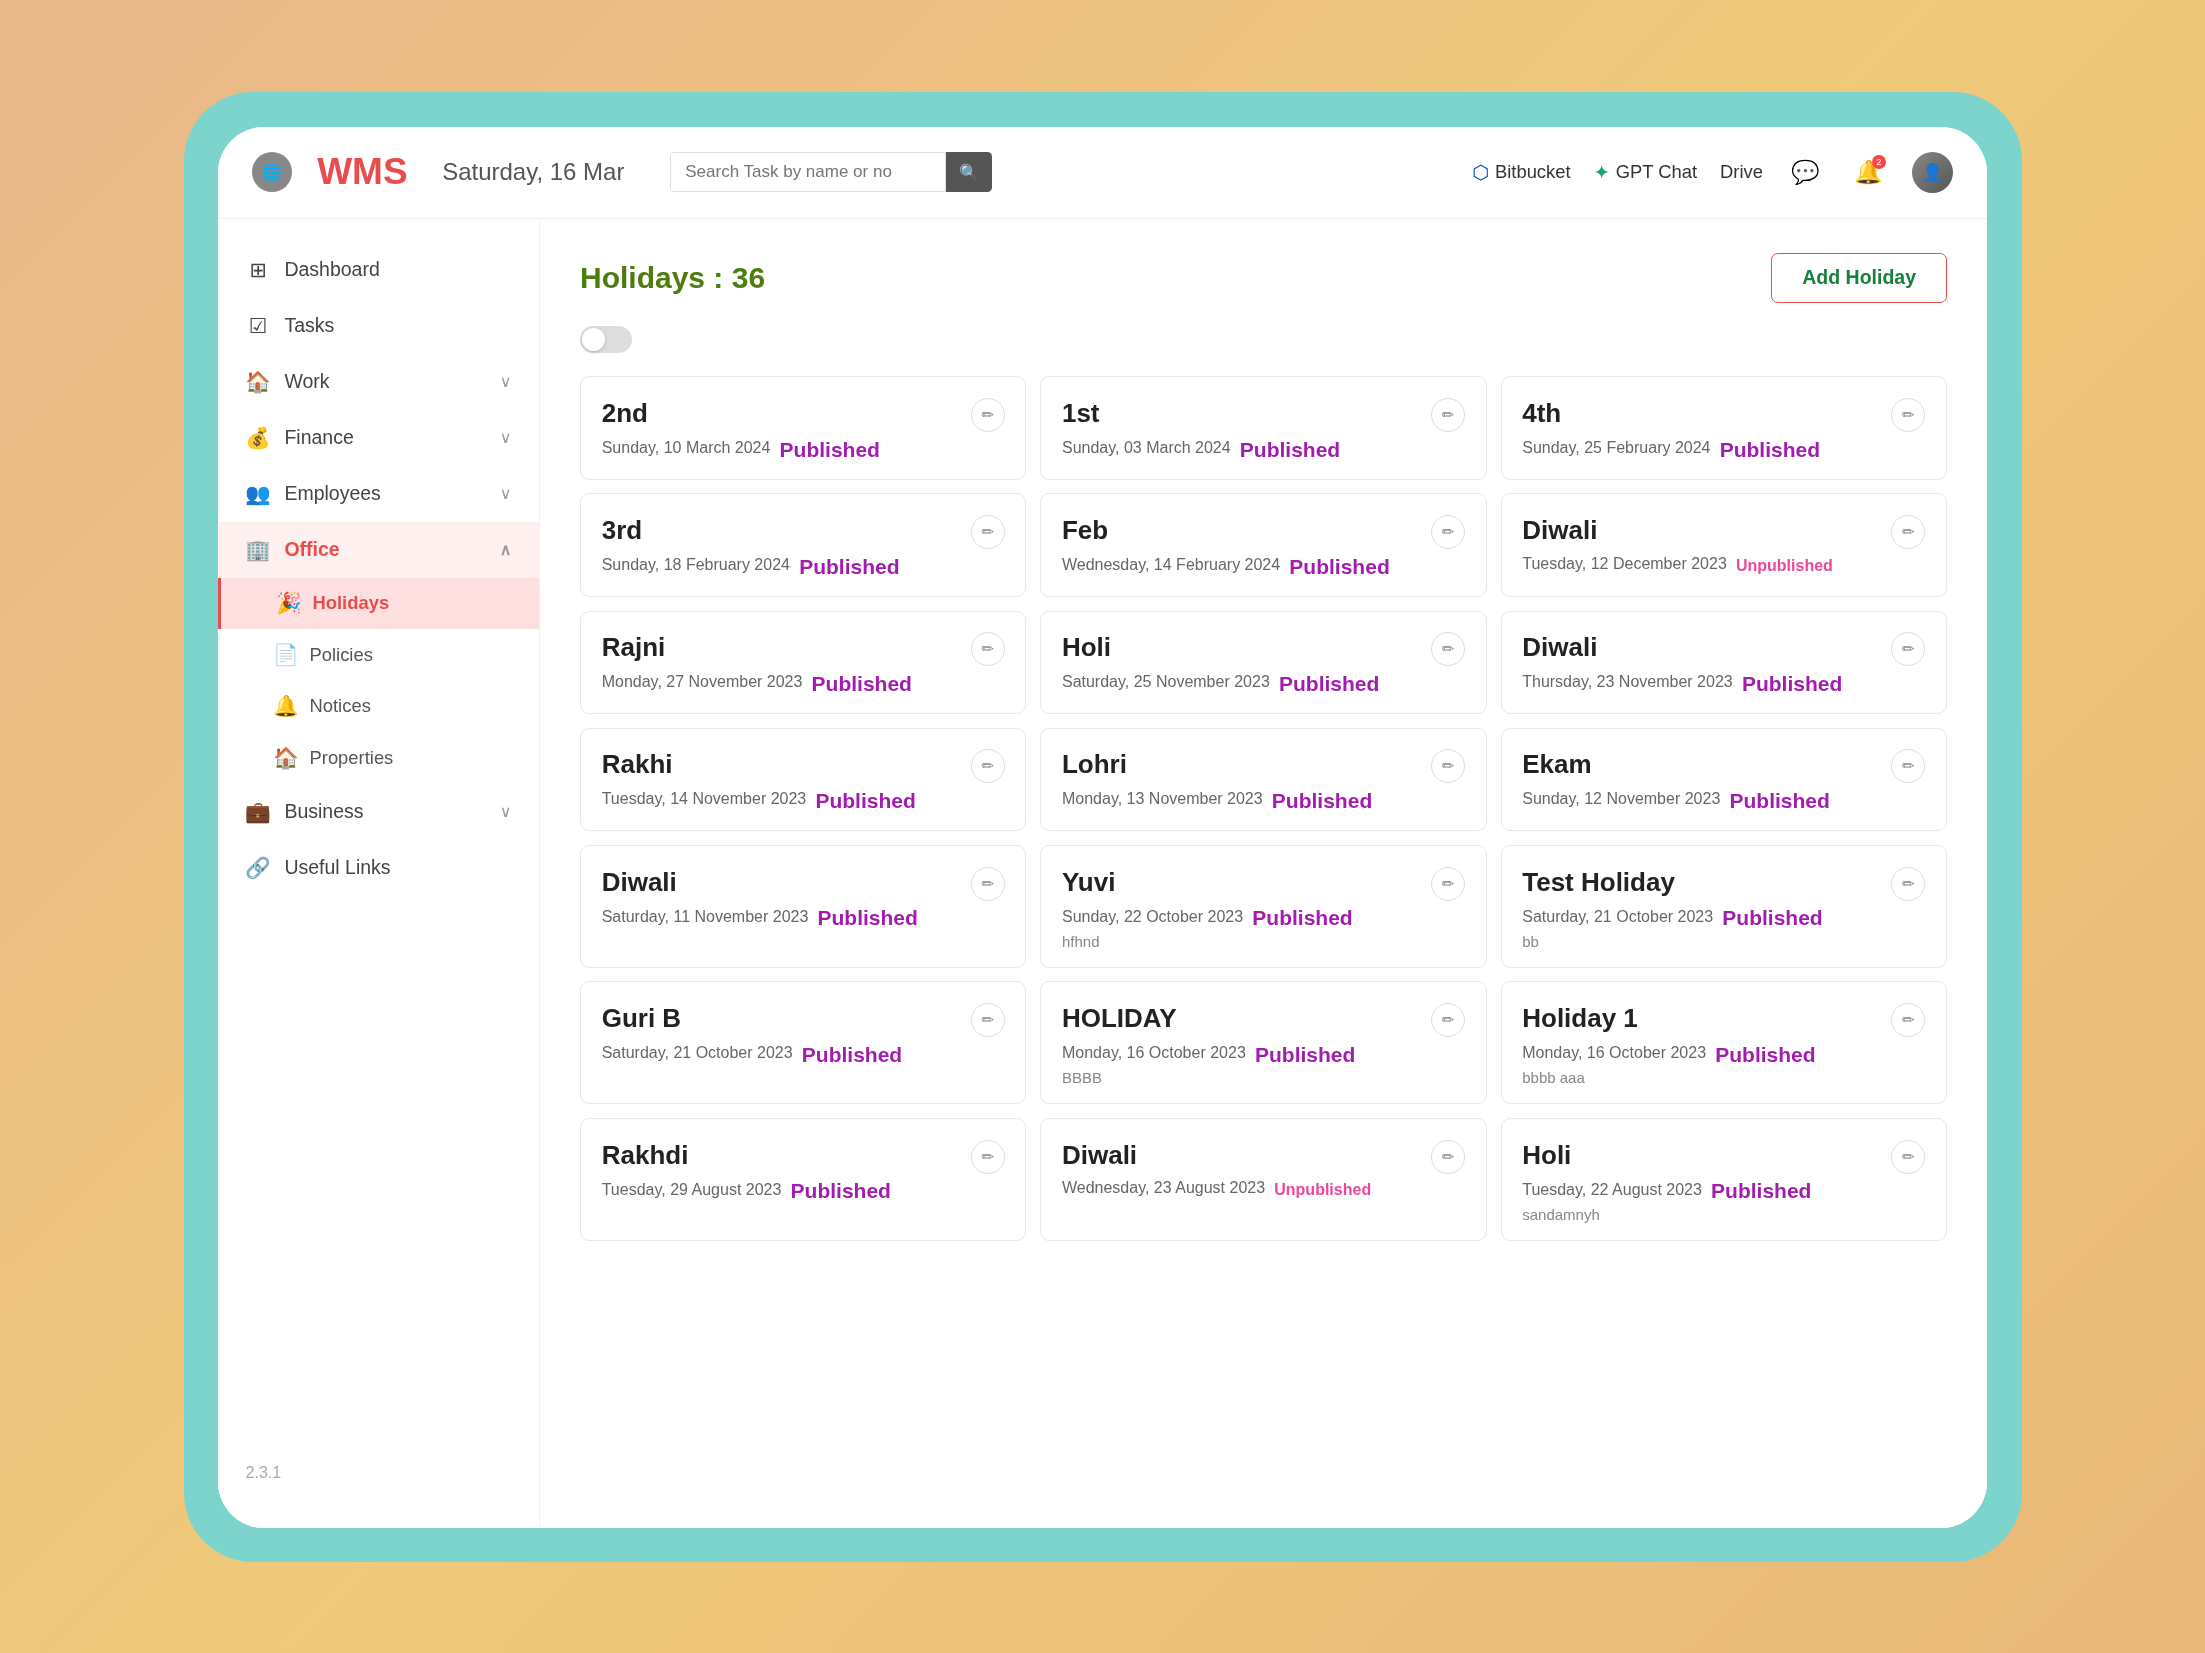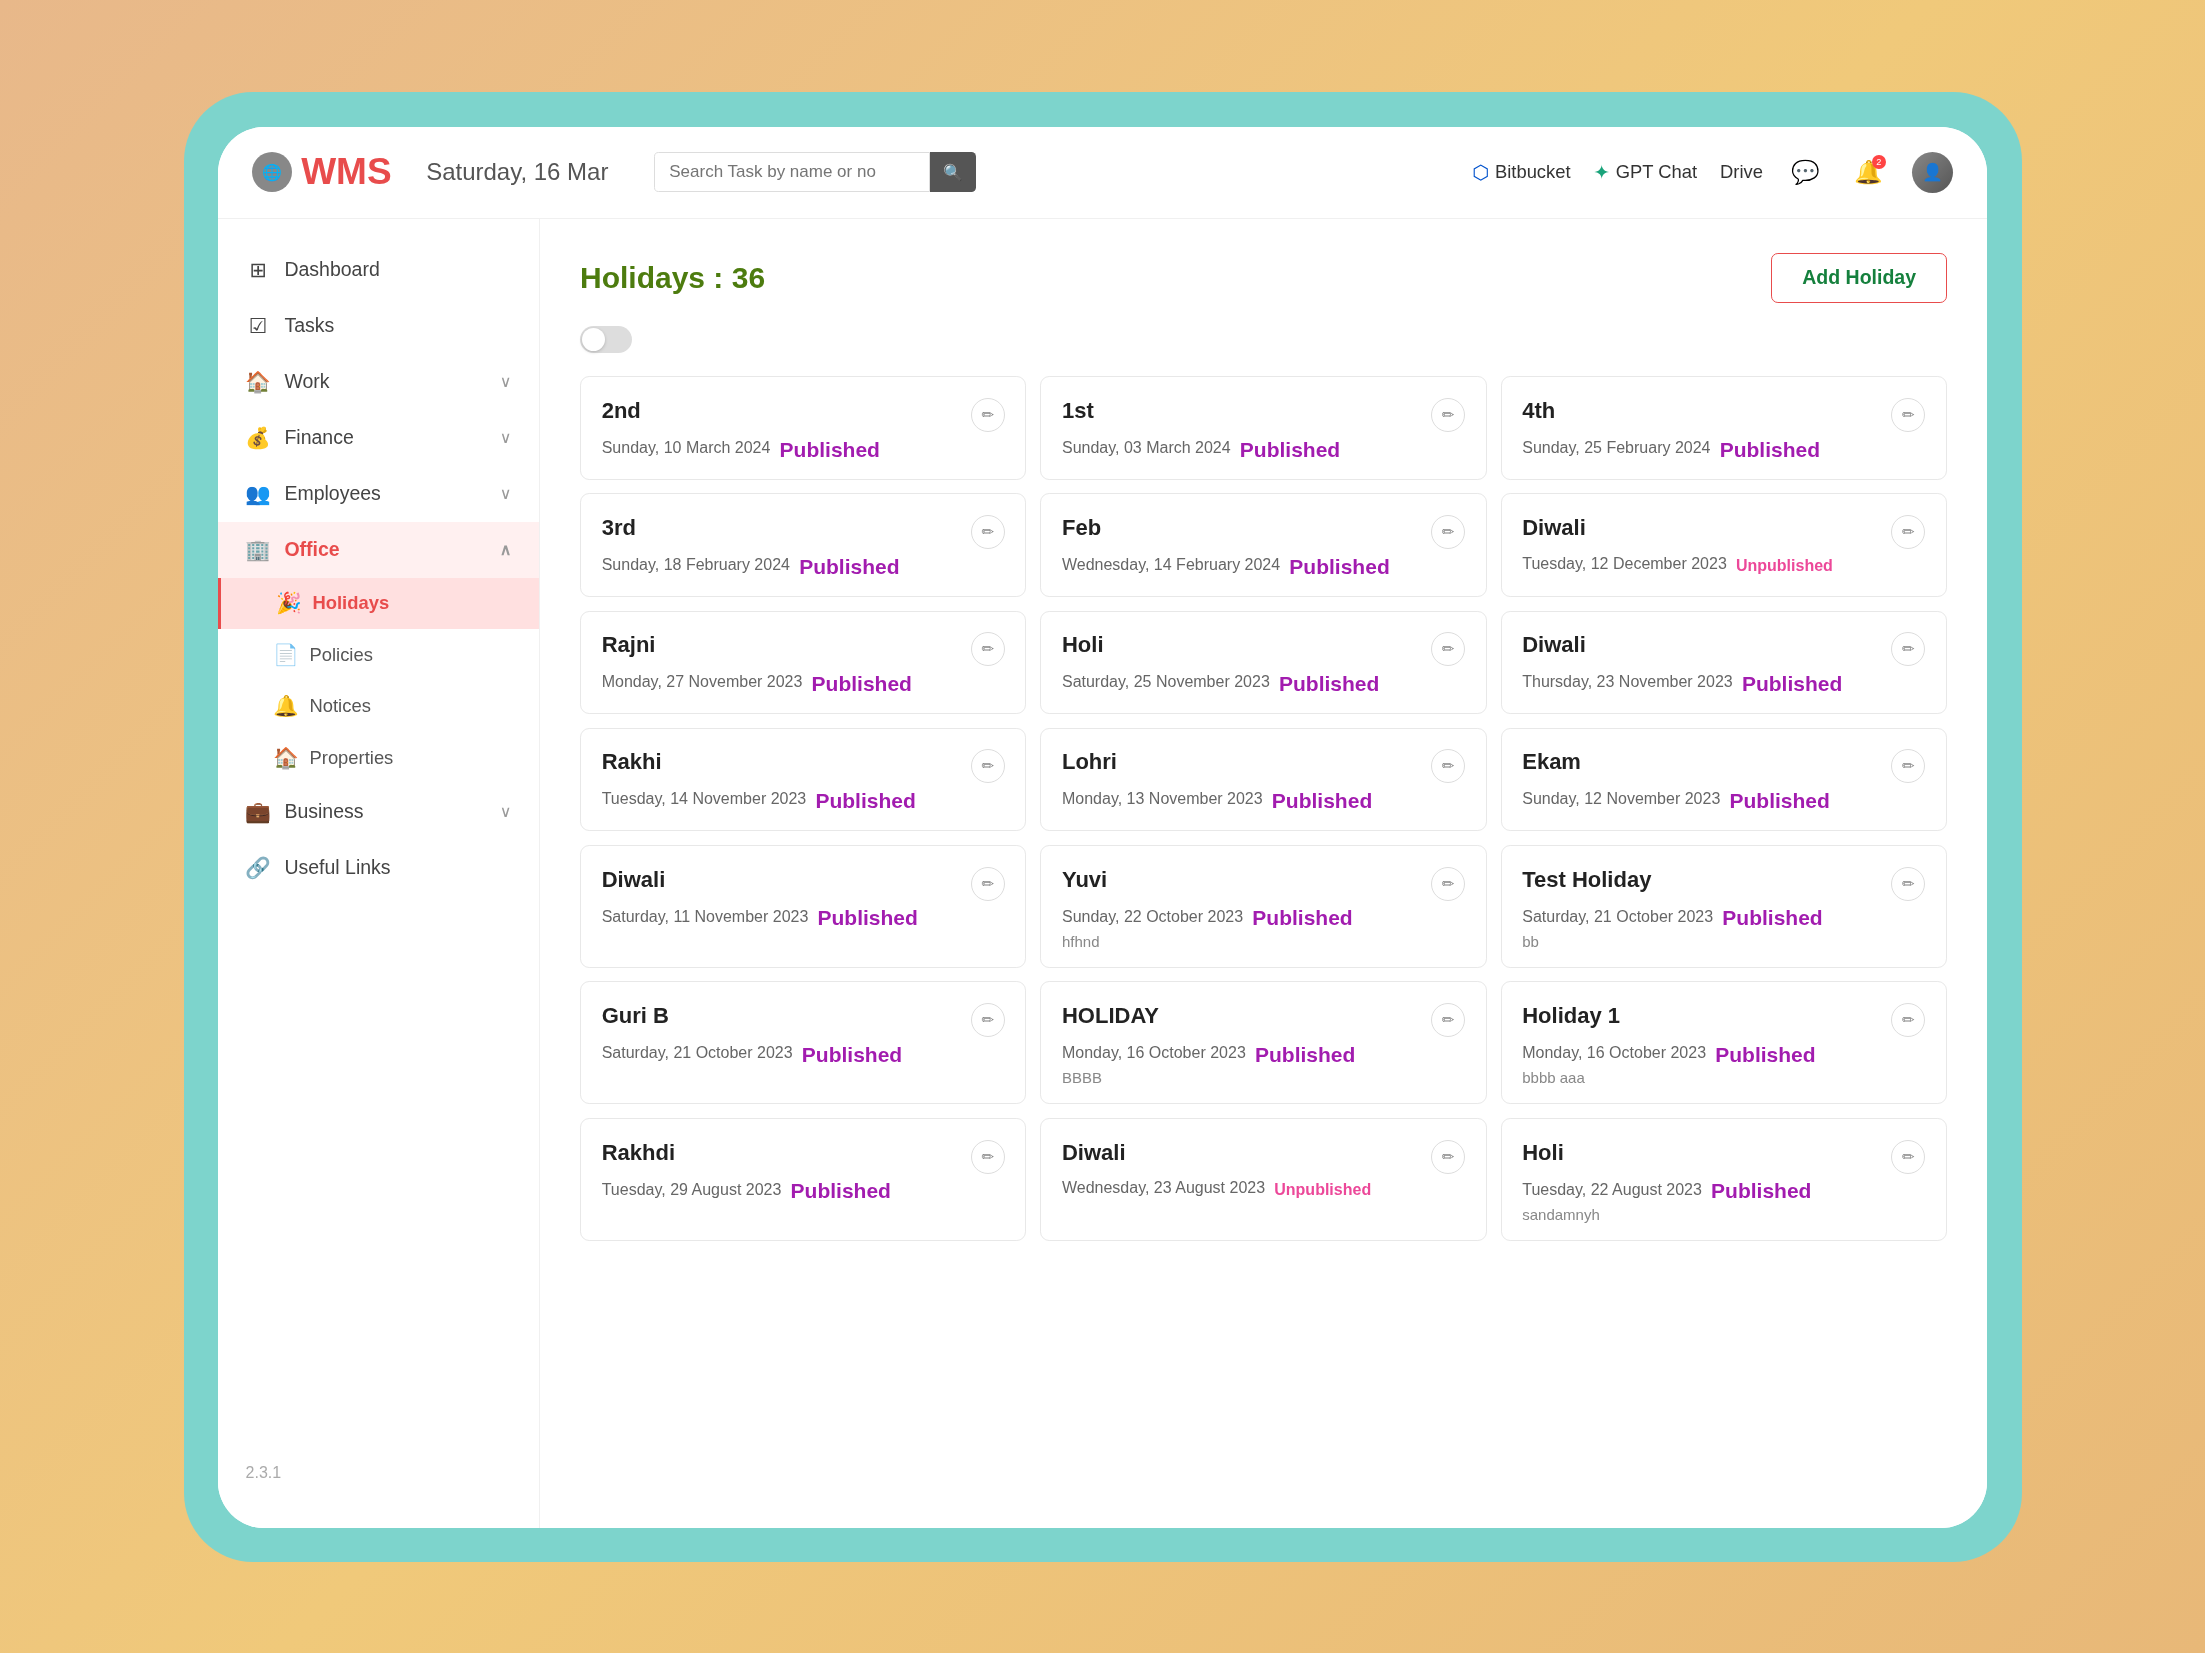--- a/index.html
+++ b/index.html
@@ -55,20 +55,21 @@
       display: flex;
       align-items: center;
       justify-content: center;
       font-size: 16px;
       color: white;
     }
     .logo-text {
       font-size: 37px;
       font-weight: 800;
       color: #e84c4c;
+      margin-left: 16px;
     }
     .header-date {
       font-size: 24px;
       color: #555;
       font-weight: 500;
       margin-left: 11.5px;
     }
     .search-area {
       display: flex;
       align-items: center;
@@ -278,21 +279,21 @@
       position: relative;
       background: #fff;
     }
     .holiday-card-header {
       display: flex;
       align-items: flex-start;
       justify-content: space-between;
       margin-bottom: 5.7px;
     }
     .holiday-name {
-      font-size: 22px;
+      font-size: 26px;
       font-weight: 700;
       color: #222;
     }
     .edit-btn {
       width: 34px;
       height: 34px;
       border-radius: 50%;
       border: 1.1px solid #ddd;
       background: white;
       cursor: pointer;

